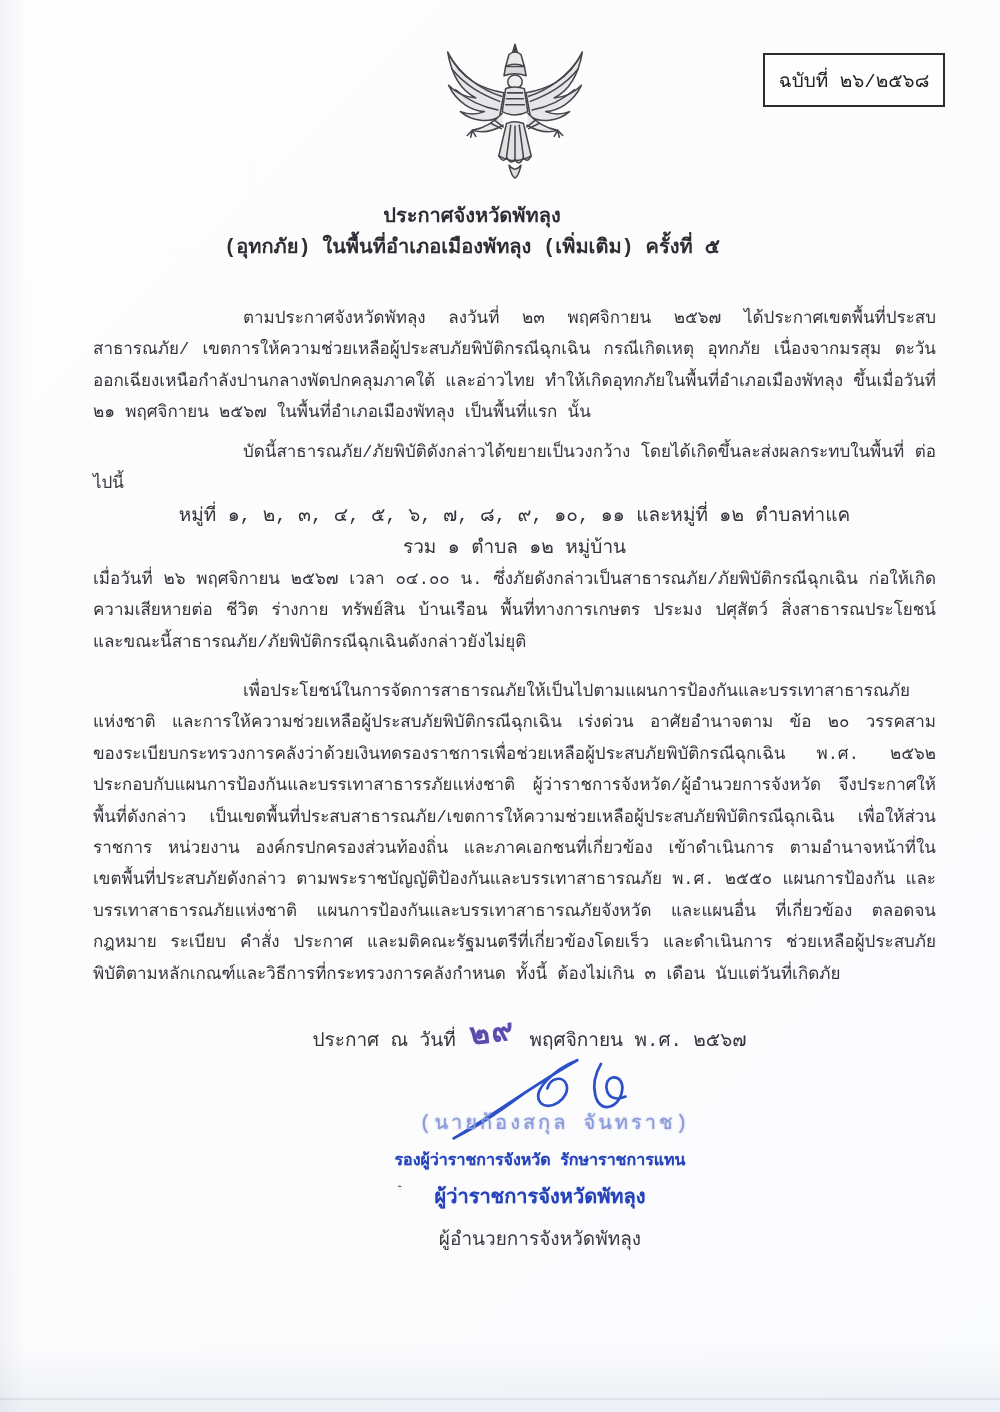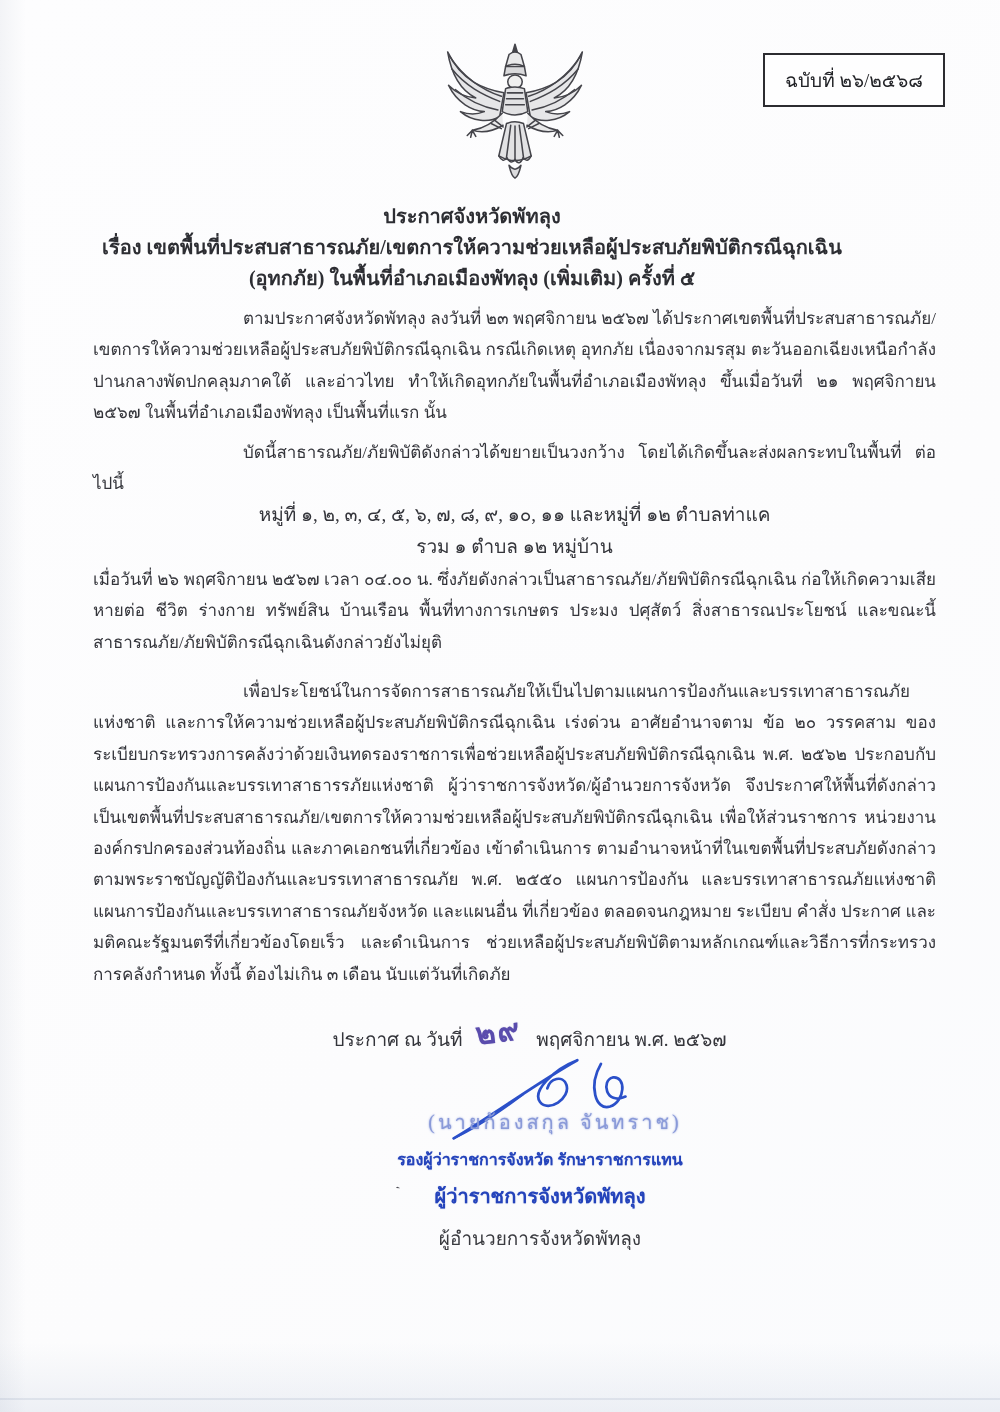--- a/index.html
+++ b/index.html
@@ -1,20 +1,20 @@
 <!DOCTYPE html>
 <html><head>
 <meta charset="utf-8">
 <style>
   html,body{margin:0;padding:0;background:#ffffff;}
   #page{
     position:relative;
     width:1000px;height:1412px;
     background:linear-gradient(135deg,#fdfdfe 0%,#fcfcfd 60%,#fafbfd 100%);
-    font-family:Liberation Serif, serif;
+    font-family:Liberation Mono, monospace;
     color:#33343a;
     overflow:hidden;
   }
   
   .edge-left{position:absolute;left:0;top:0;width:26px;height:100%;
     background:linear-gradient(to right,rgba(150,160,180,0.10),rgba(150,160,180,0));}
   .edge-bottom{position:absolute;left:0;bottom:0;width:100%;height:70px;
     background:linear-gradient(to bottom,rgba(120,140,180,0),rgba(130,150,185,0.12));}
   .edge-bottom-line{position:absolute;left:0;bottom:12px;width:100%;height:2px;
     background:rgba(140,155,185,0.18);}
@@ -105,21 +105,20 @@
       <path d="M90,98 Q100,94 110,98 L119,136 Q100,147 81,136 Z" fill="#e2e2e4"></path>
       <path d="M95,100 L90,138 M100,101 L100,141 M105,100 L110,138"></path>
       <path d="M81,136 q5,9 9.5,2 q5,9 9.5,2 q5,9 9.5,-2 q5,7 9.5,-2"></path>
 
       <path d="M93,147 Q100,156 107,147 Q104,160 100,162 Q96,160 93,147 Z" fill="#dcdcde"></path>
     </g>
   </svg>
 
   <div class="title-block">
     <div>ประกาศจังหวัดพัทลุง</div>
-    <div>เรื่อง  เขตพื้นที่ประสบสาธารณภัย/เขตการให้ความช่วยเหลือผู้ประสบภัยพิบัติกรณีฉุกเฉิน</div>
     <div>(อุทกภัย) ในพื้นที่อำเภอเมืองพัทลุง (เพิ่มเติม) ครั้งที่ ๕</div>
   </div>
 
   <div class="bodytext indent" style="top:303px;">ตามประกาศจังหวัดพัทลุง ลงวันที่ ๒๓ พฤศจิกายน ๒๕๖๗ ได้ประกาศเขตพื้นที่ประสบสาธารณภัย/ เขตการให้ความช่วยเหลือผู้ประสบภัยพิบัติกรณีฉุกเฉิน กรณีเกิดเหตุ อุทกภัย เนื่องจากมรสุม ตะวันออกเฉียงเหนือกำลังปานกลางพัดปกคลุมภาคใต้ และอ่าวไทย ทำให้เกิดอุทกภัยในพื้นที่อำเภอเมืองพัทลุง ขึ้นเมื่อวันที่ ๒๑ พฤศจิกายน ๒๕๖๗ ในพื้นที่อำเภอเมืองพัทลุง เป็นพื้นที่แรก นั้น</div>
 
   <div class="bodytext indent" style="top:437px;">บัดนี้สาธารณภัย/ภัยพิบัติดังกล่าวได้ขยายเป็นวงกว้าง โดยได้เกิดขึ้นละส่งผลกระทบในพื้นที่ ต่อไปนี้</div>
 
   <div class="centerline" style="top:499px;">หมู่ที่ ๑, ๒, ๓, ๔, ๕, ๖, ๗, ๘, ๙, ๑๐, ๑๑ และหมู่ที่ ๑๒ ตำบลท่าแค</div>
   <div class="centerline" style="top:531px;">รวม ๑ ตำบล ๑๒ หมู่บ้าน</div>
 

